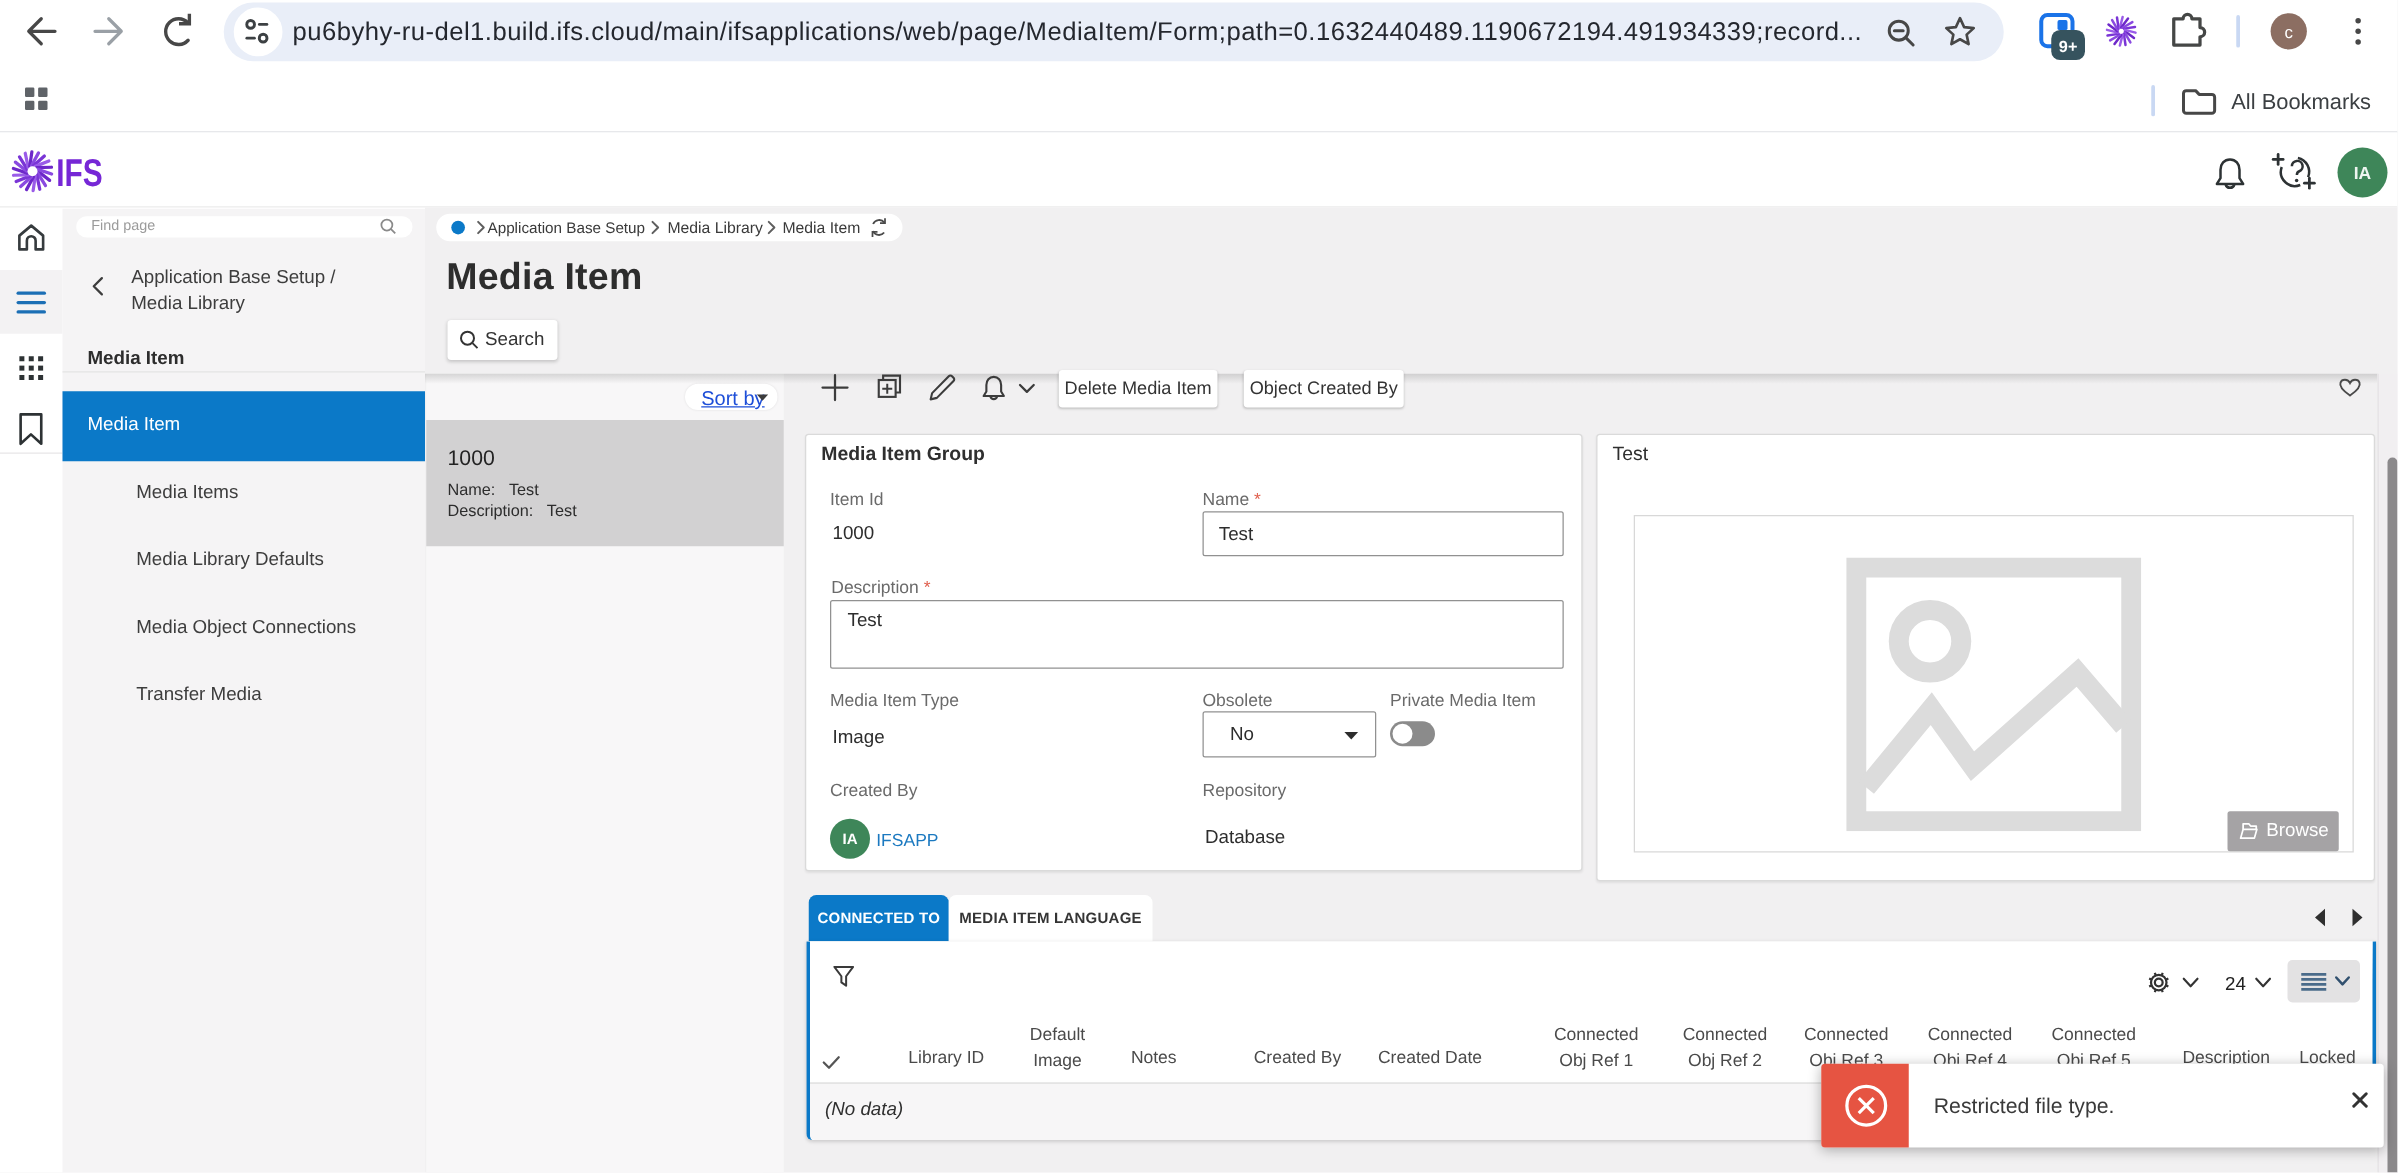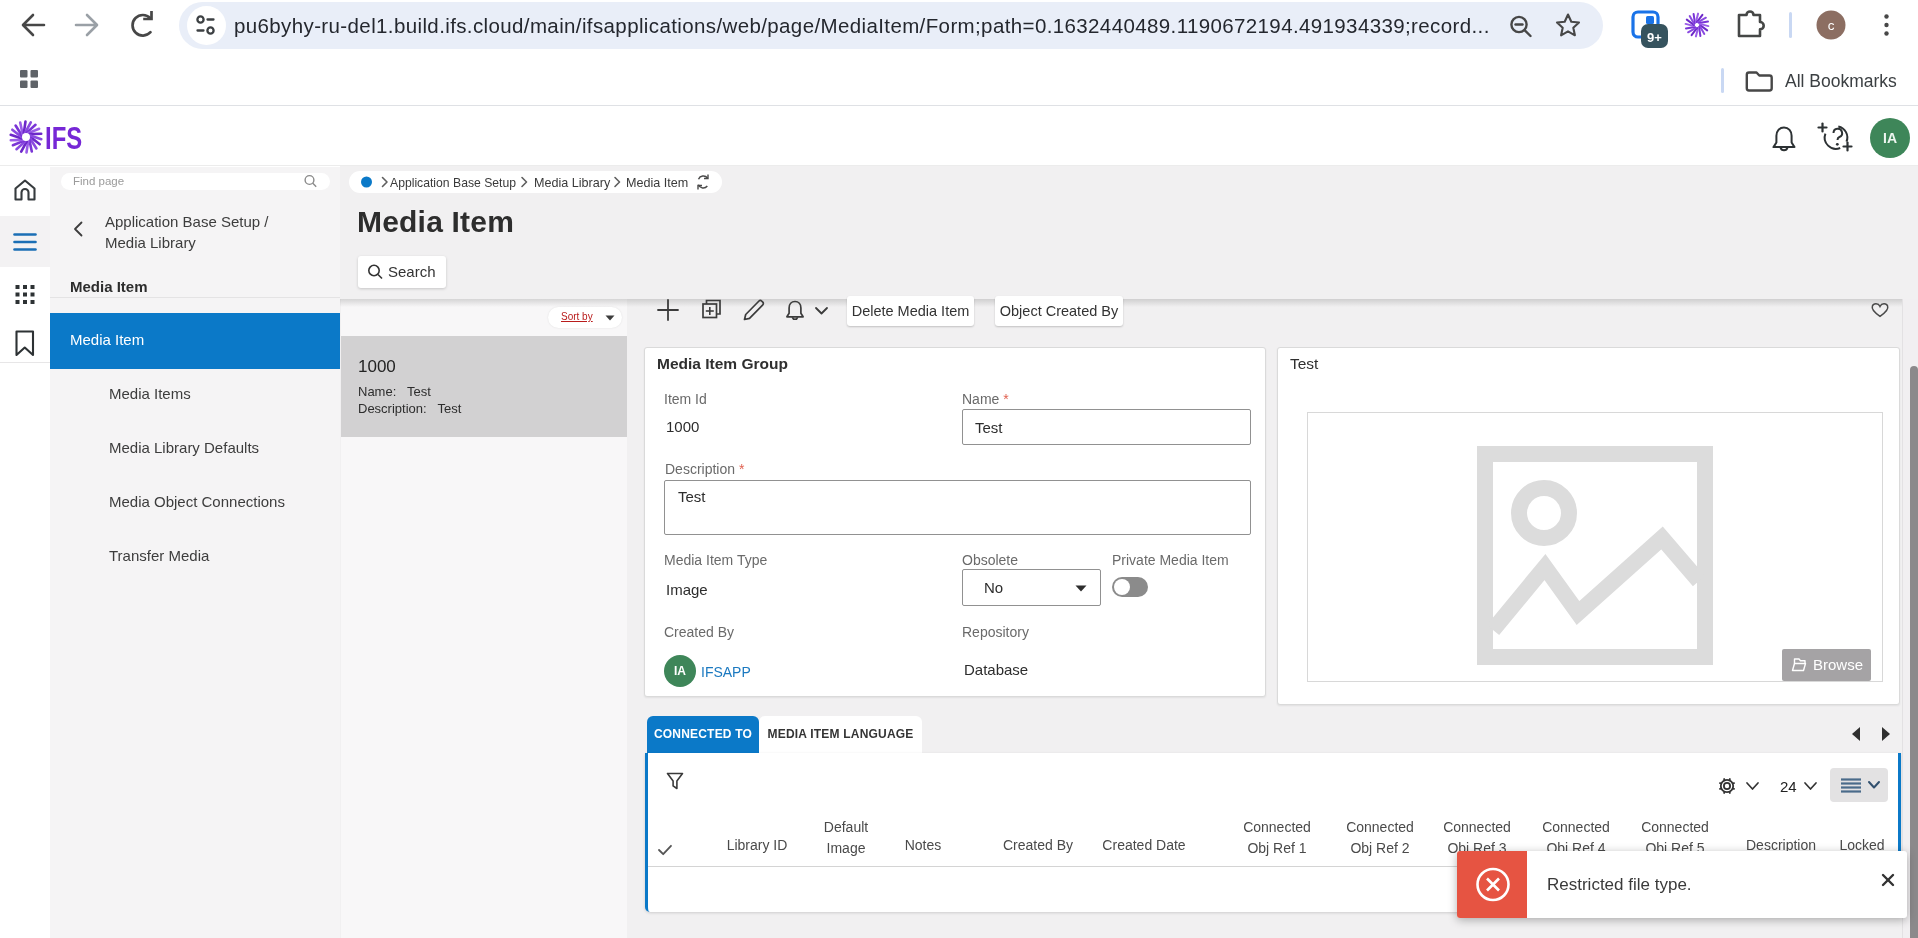--- a/index.html
+++ b/index.html
@@ -37,21 +37,21 @@
   #main { left:340px; top:166px; width:1578px; height:772px; background:#f1f0f1; }
   #crumbpill { left:9px; top:5px; width:373px; height:22px; background:#fff; border-radius:11px; }
   #pagetitle { left:17px; top:39px; font-size:30px; font-weight:bold; color:#2d2d2d; letter-spacing:0.2px; }
   #searchbtn { left:18px; top:90px; width:88px; height:32px; background:#fff; border-radius:3px; box-shadow:0 1px 3px rgba(0,0,0,0.18); }
   #searchbtn span { position:absolute; left:30px; top:7px; font-size:15px; color:#333; }
   #topshadow { left:0; top:133px; width:1562px; height:8px; background:linear-gradient(rgba(90,90,90,0.22), rgba(120,120,120,0)); }
 
   
   #listpanel { left:1px; top:133px; width:286px; height:639px; background:#f8f7f8; }
   #sortpill { position:absolute; left:207px; top:8px; width:74px; height:21px; background:#fff; border-radius:11px; box-shadow:0 0 2px rgba(0,0,0,0.10); }
-  #sortpill span { position:absolute; left:13px; top:4px; font-size:10px; color:#b91c1c;text-decoration:underline; }
+  #sortpill span { position:absolute; left:13px; top:4px; font-size:16px; color:#1d4ed8;text-decoration:underline; }
   #listcard { position:absolute; left:0; top:37px; width:286px; height:101px; background:#d2d1d2; }
   #listcard .lc1 { position:absolute; left:17px; top:21px; font-size:17px; color:#232323; }
   #listcard .lcl { position:absolute; left:17px; font-size:13px; color:#2d2d2d; }
 
   
   .toolbtn { position:absolute; top:130px; height:30px; background:#fff; border-radius:3px; box-shadow:0 1px 2px rgba(0,0,0,0.2); font-size:14.5px; color:#333; text-align:center; line-height:30px; }
 
   
   .card { position:absolute; background:#fff; border:1px solid #dadada; border-radius:3px; box-shadow:0 1px 2px rgba(0,0,0,0.07); }
   #card1 { left:304px; top:181px; width:622px; height:350px; }
@@ -431,20 +431,23 @@
     <div class="th" style="left:390px; top:84px;">Created By</div>
     <div class="th" style="left:496px; top:84px;">Created Date</div>
     <div class="th" style="left:629px; top:64px; line-height:20.5px;">Connected<br>Obj Ref 1</div>
     <div class="th" style="left:732px; top:64px; line-height:20.5px;">Connected<br>Obj Ref 2</div>
     <div class="th" style="left:829px; top:64px; line-height:20.5px;">Connected<br>Obj Ref 3</div>
     <div class="th" style="left:928px; top:64px; line-height:20.5px;">Connected<br>Obj Ref 4</div>
     <div class="th" style="left:1027px; top:64px; line-height:20.5px;">Connected<br>Obj Ref 5</div>
     <div class="th" style="left:1133px; top:84px;">Description</div>
     <div class="th" style="left:1214px; top:84px;">Locked</div>
     <div id="theadrow"></div>
+    <div id="nodata-row">
+        <span>(No data)</span>
+      </div>
   </div>
 </div>
 
 <div id="sbtrack" class="abs"></div>
 <div id="sbthumb" class="abs"></div>
 
 <div id="toast" class="abs">
   <div class="red">
     <svg width="70" height="67" viewBox="0 0 70 67" fill="none" stroke="#fff">
       <circle cx="36" cy="33.5" r="15.5" stroke-width="2.6"></circle>

